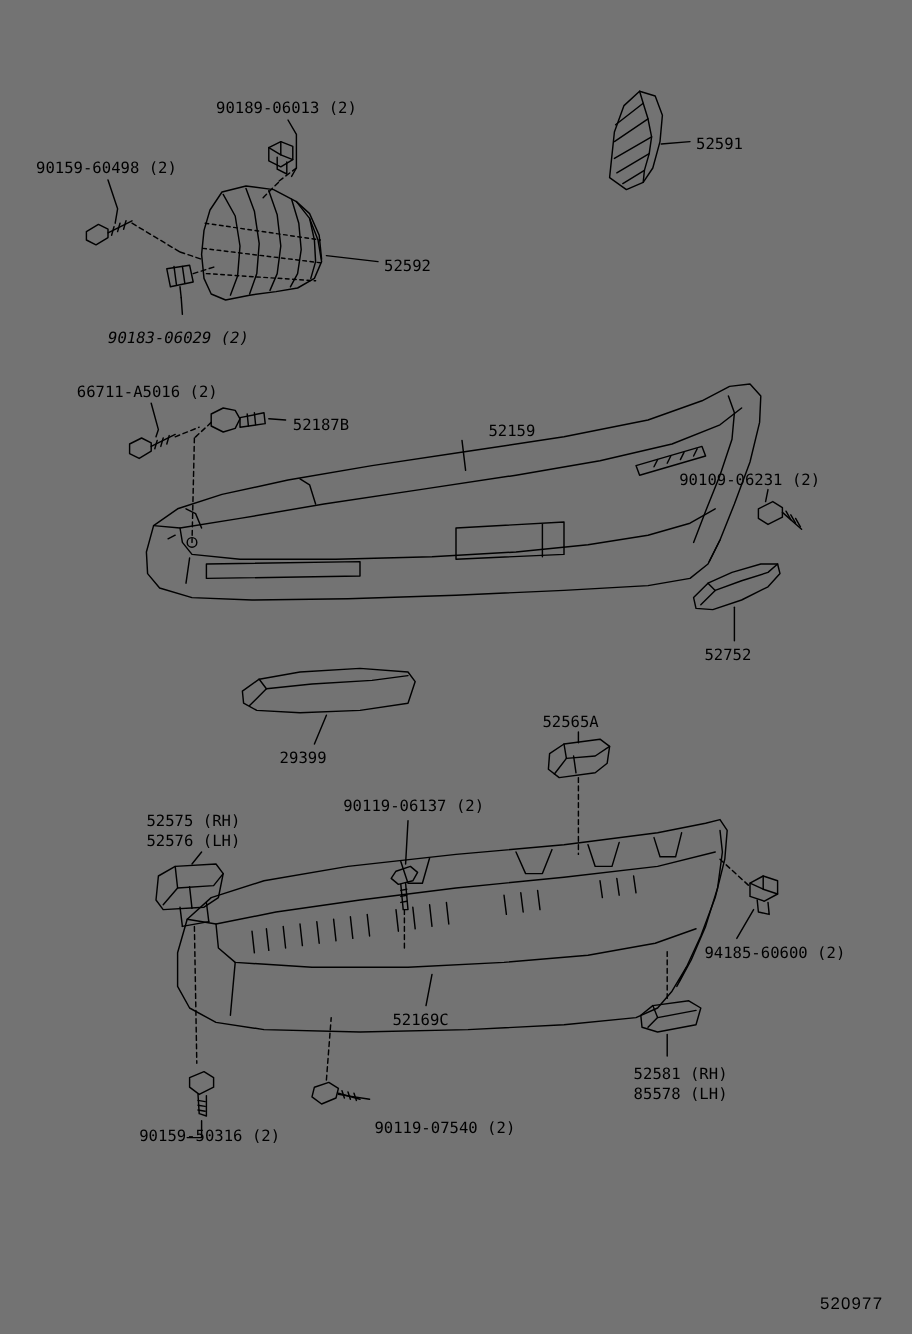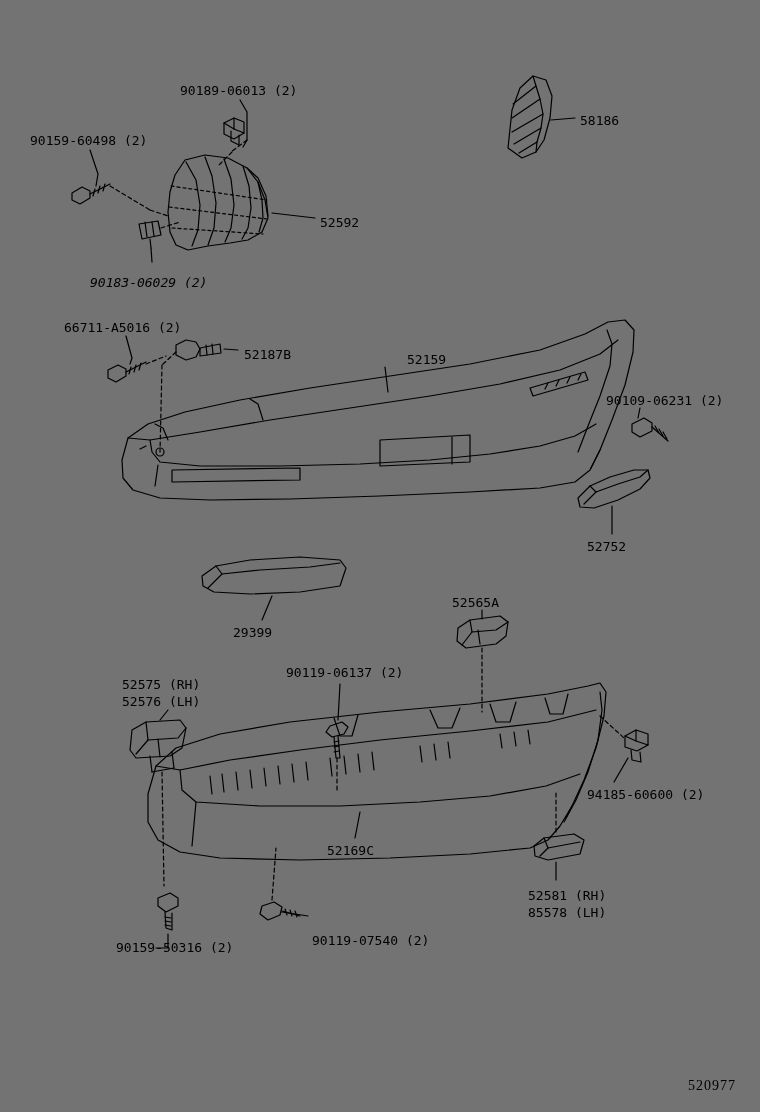--- a/index.html
+++ b/index.html
@@ -31,21 +31,21 @@
     position: absolute;
     left: 0;
     top: 0;
     width: 760px;
     height: 1112px;
   }
   #figcode {
     position: absolute;
     right: 24px;
     bottom: 18px;
-    font-family: Liberation Serif, serif;
+    font-family: Liberation Sans, sans-serif;
     font-size: 14px;
     color: #000;
     letter-spacing: 1px;
     margin-top: 32px;
   }
 </style>
 </head>
 <body>
 
 <div id="page">
@@ -238,27 +238,27 @@
         <path d="M165 912 L166 928 L172 930 L172 913"></path>
         <path d="M165 917 L171 918 M165 921 L171 922 M165 925 L171 926"></path>
       </g>
       <path d="M168 934 L168 948 L156 948"></path>
 
     </g>
   </svg>
 
   <div class="lbl" style="left:180px; top:83px;">90189-06013 (2)</div>
   <div class="lbl" style="left:30px; top:133px;">90159-60498 (2)</div>
-  <div class="lbl" style="left:580px; top:113px;">58186</div>
+  <div class="lbl" style="left:580px; top:113px;">52591</div>
   <div class="lbl" style="left:320px; top:215px;">52592</div>
   <div class="lbl" style="left:90px; top:275px;font-style:italic;">90183-06029 (2)</div>
   <div class="lbl" style="left:64px; top:320px;">66711-A5016 (2)</div>
   <div class="lbl" style="left:244px; top:347px;">52187B</div>
   <div class="lbl" style="left:363px; top:352px;margin-left:44px;">52159</div>
-  <div class="lbl" style="left:606px; top:393px;">90109-06231 (2)</div>
+  <div class="lbl" style="left:566px; top:393px;">90109-06231 (2)</div>
   <div class="lbl" style="left:587px; top:539px;">52752</div>
   <div class="lbl" style="left:233px; top:625px;">29399</div>
   <div class="lbl" style="left:452px; top:595px;">52565A</div>
   <div class="lbl two" style="left:122px; top:676px;">52575 (RH)
 52576 (LH)</div>
   <div class="lbl" style="left:286px; top:665px;">90119-06137 (2)</div>
   <div class="lbl" style="left:587px; top:787px;">94185-60600 (2)</div>
   <div class="lbl" style="left:327px; top:843px;">52169C</div>
   <div class="lbl two" style="left:528px; top:887px;">52581 (RH)
 85578 (LH)</div>

